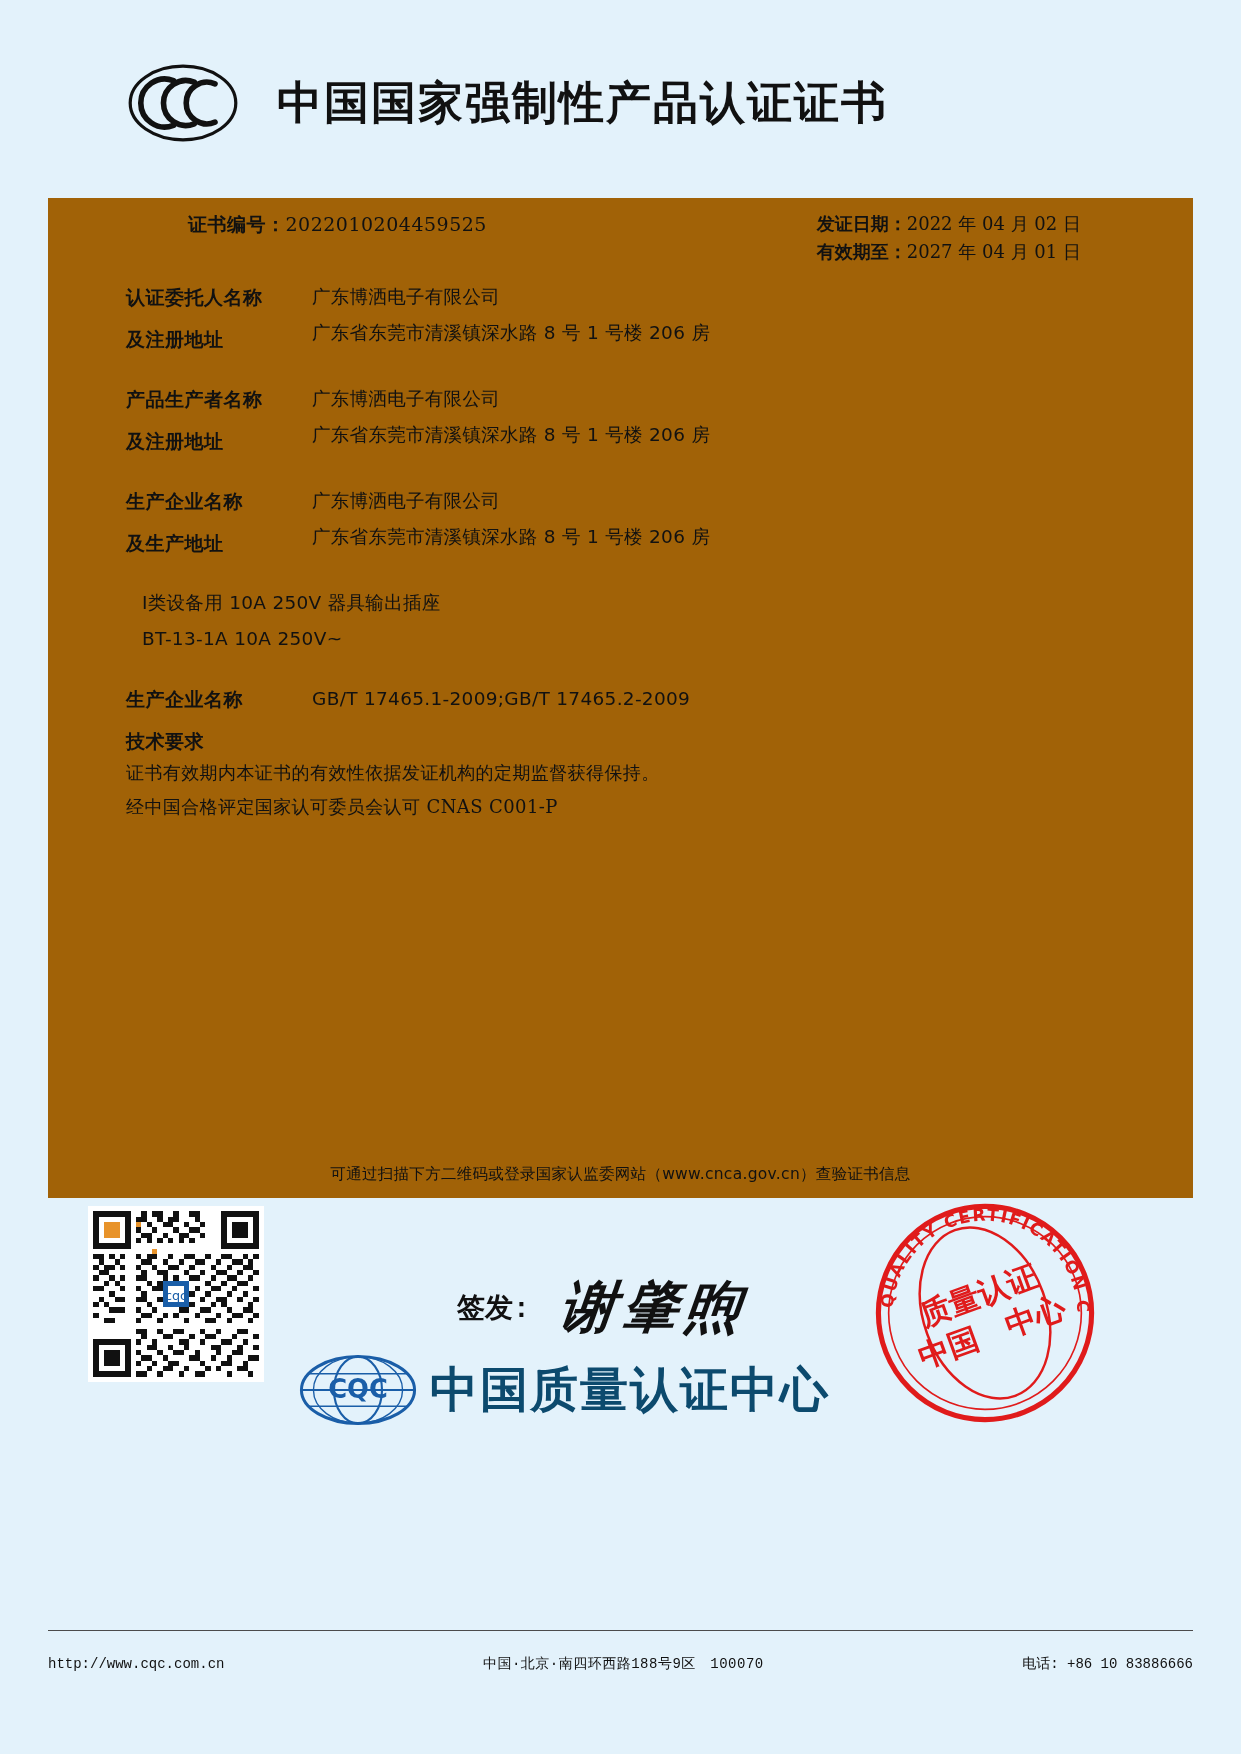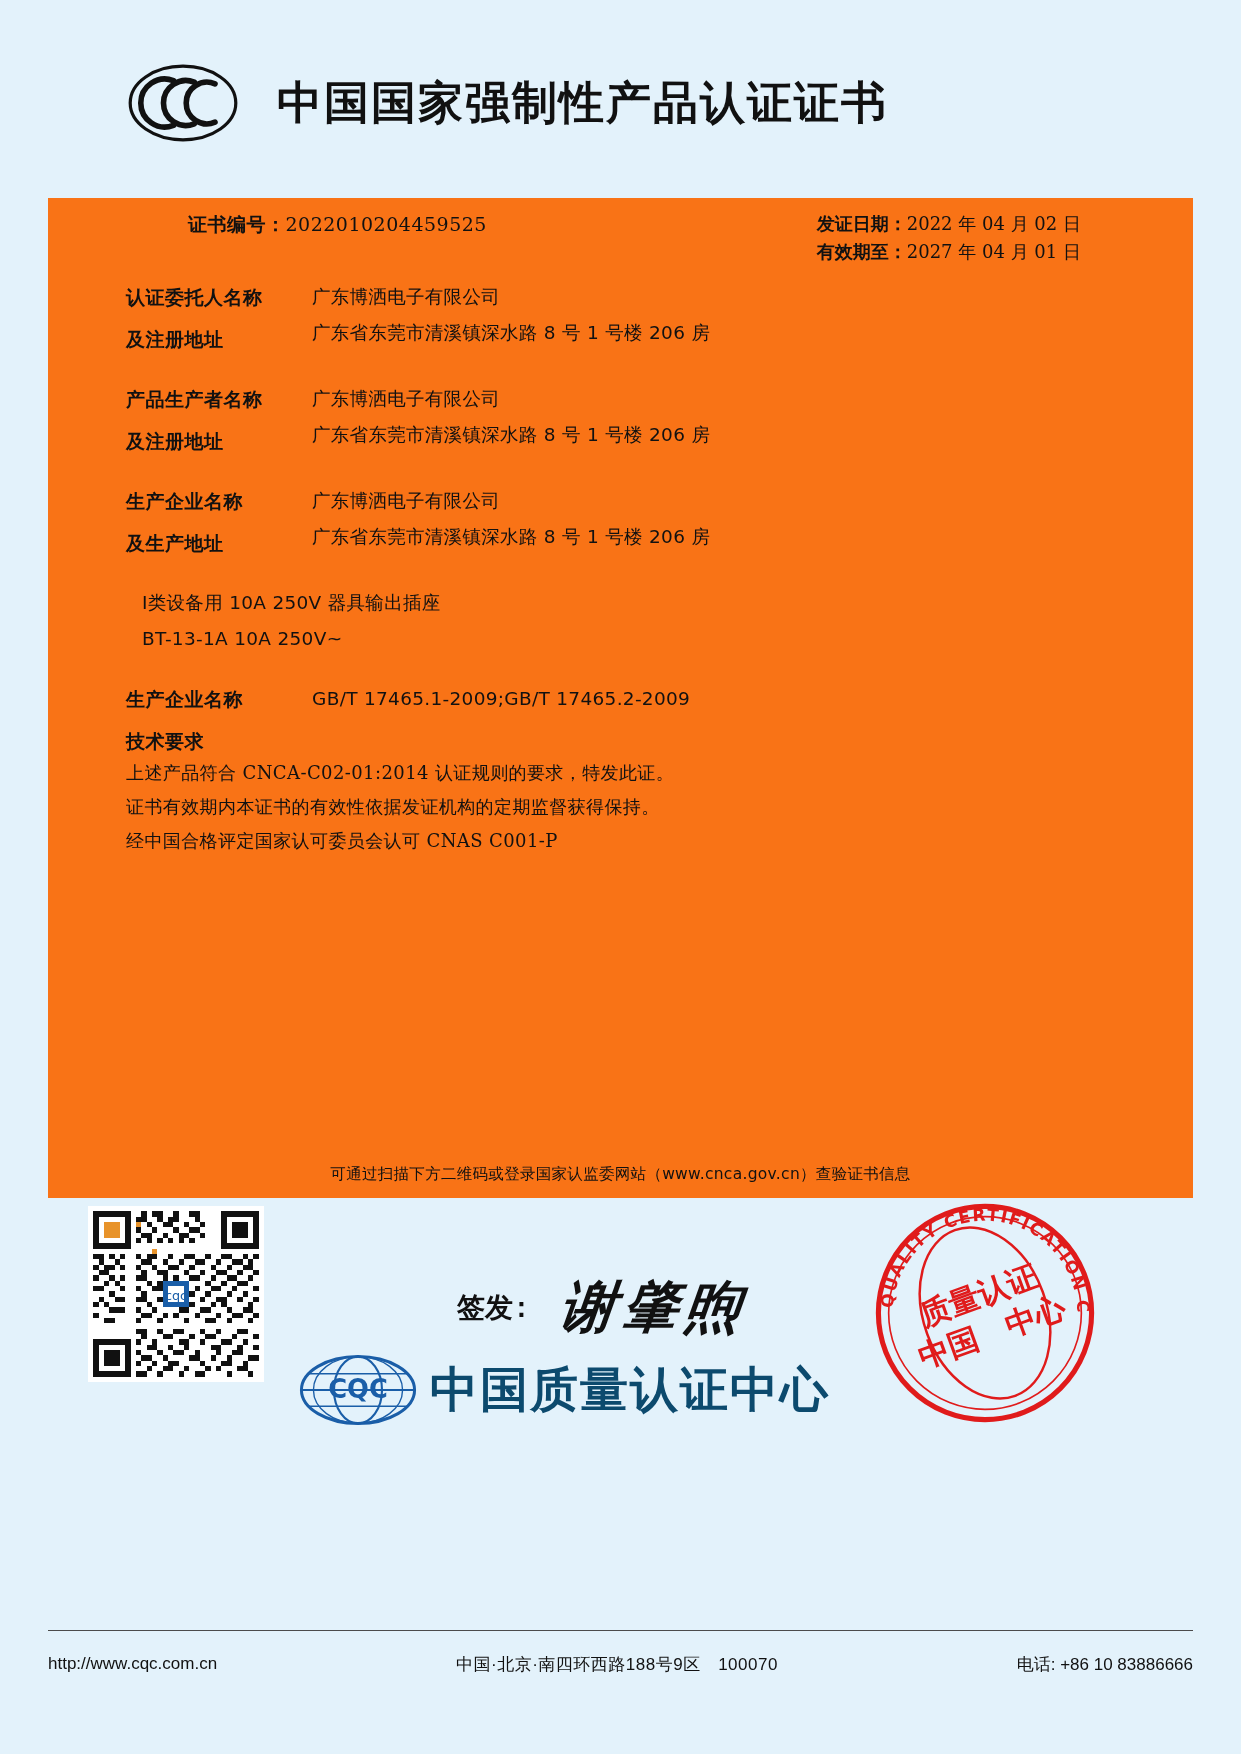--- a/index.html
+++ b/index.html
@@ -46,21 +46,21 @@
     color: #111111;
     white-space: nowrap;
   }
   
   .panel {
     position: absolute;
     left: 48px;
     top: 198px;
     width: 1145px;
     height: 1000px;
-    background: #f97316;
+    background: #a16207;
   }
   .cert-no-row {
     position: absolute;
     left: 140px;
     top: 14px;
     font-size: 19px;
     font-family: "DejaVu Serif", serif;
     color: #111;
     letter-spacing: 0.5px;
   }
@@ -205,22 +205,22 @@
   }
   .footer {
     position: absolute;
     left: 48px;
     top: 1644px;
     width: 1145px;
     height: 40px;
     display: flex;
     align-items: center;
     justify-content: space-between;
-    font-family: Liberation Sans, sans-serif;
-    font-size: 17px;
+    font-family: Liberation Mono, monospace;
+    font-size: 14px;
     color: #111;
   }
   .footer .mid { letter-spacing: 0.5px; }
 </style>
 </head>
 <body>
 
 <div class="page">
 
   <div class="header">
@@ -296,21 +296,20 @@
           <div>技术要求</div>
         </div>
         <div class="field-value">
           <div>GB/T 17465.1-2009;GB/T 17465.2-2009</div>
         </div>
       </div>
 
     </div>
 
     <div class="statement">
-      <div>上述产品符合 CNCA-C02-01:2014 认证规则的要求，特发此证。</div>
       <div>证书有效期内本证书的有效性依据发证机构的定期监督获得保持。</div>
       <div>经中国合格评定国家认可委员会认可 CNAS C001-P</div>
     </div>
 
     <div class="verify-note">可通过扫描下方二维码或登录国家认监委网站（www.cnca.gov.cn）查验证书信息</div>
   </div>
 
   <div class="bottom">
 
     <svg class="qr" viewBox="0 0 33 33" shape-rendering="crispEdges">

